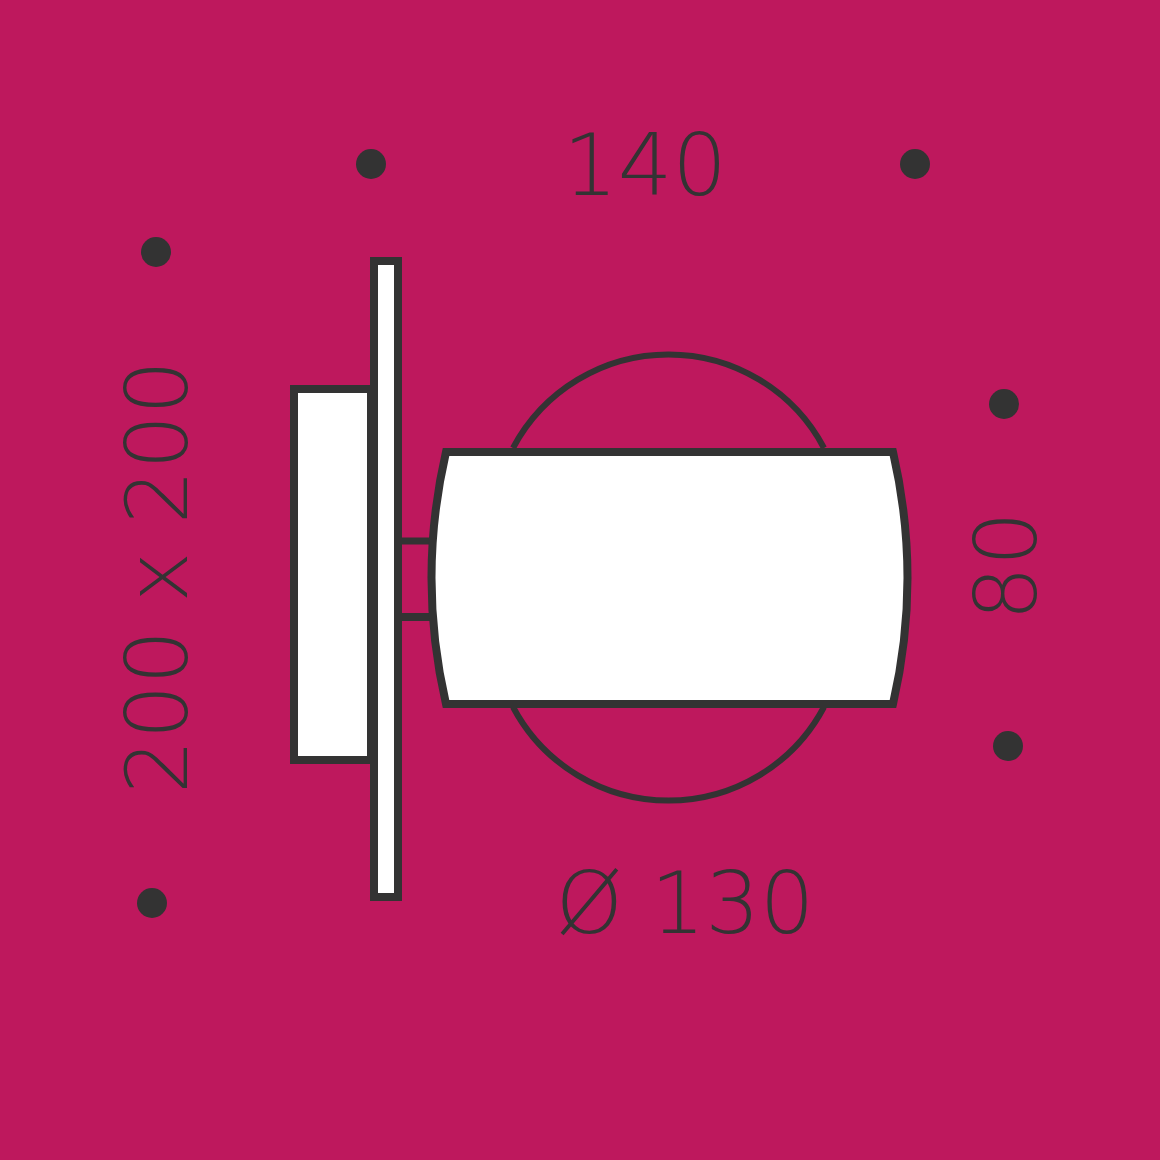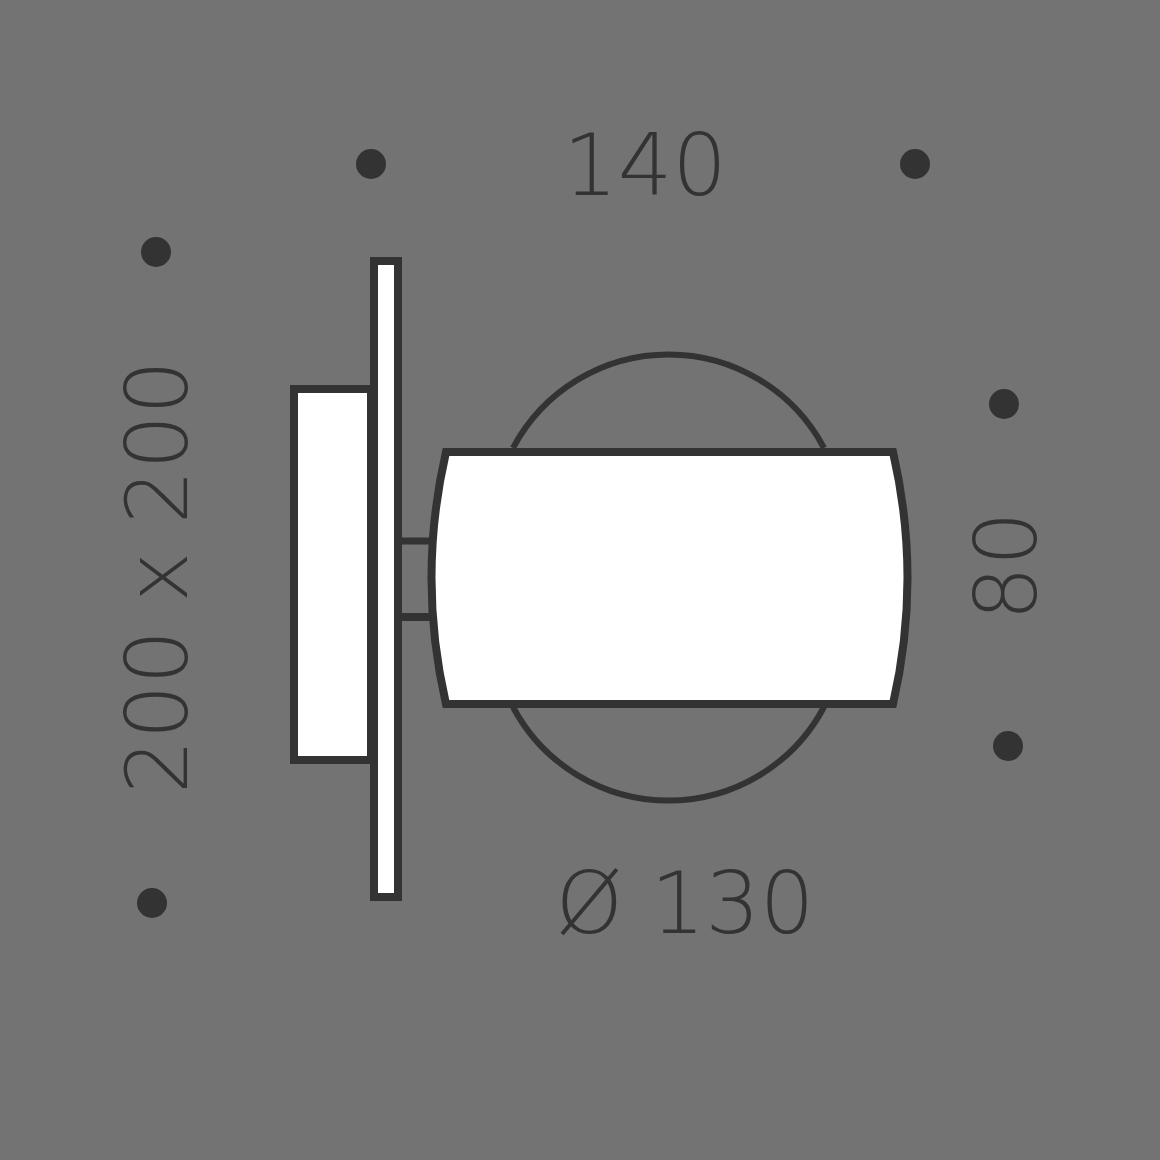--- a/index.html
+++ b/index.html
@@ -1,16 +1,16 @@
 <!DOCTYPE html>
 <html><head>
 <meta charset="utf-8">
 <style>
   html, body { margin: 0; padding: 0; background: #ffffff; }
-  #canvas { position: relative; width: 1160px; height: 1160px; background: #737373; overflow: hidden; }
+  #canvas { position: relative; width: 1160px; height: 1160px; background: #be185d; overflow: hidden; }
   svg { position: absolute; left: 0; top: 0; }
   .shape { fill: #ffffff; stroke: #333333; stroke-width: 8; stroke-linejoin: miter; }
   .arc { fill: none; stroke: #333333; stroke-width: 6; }
   .dot { fill: #333333; }
   .dim-text {
     font-family: "DejaVu Sans", sans-serif;
     font-weight: 300;
     fill: #333333;
     font-size: 86px;
   }

